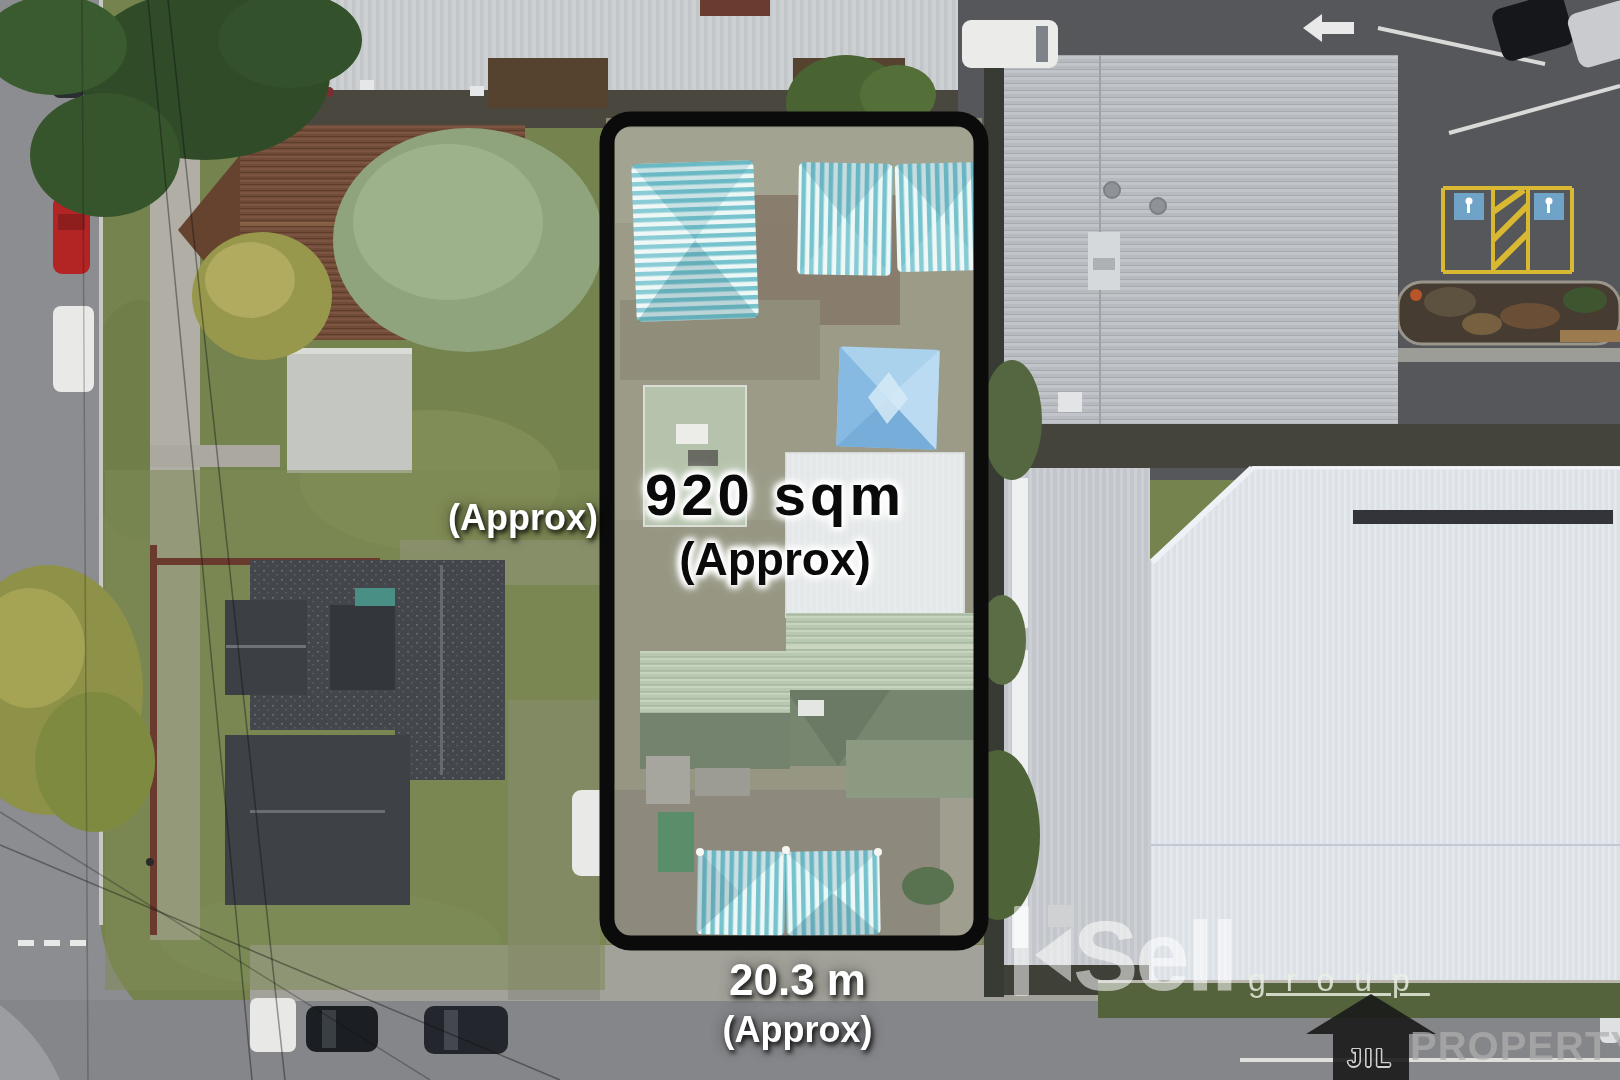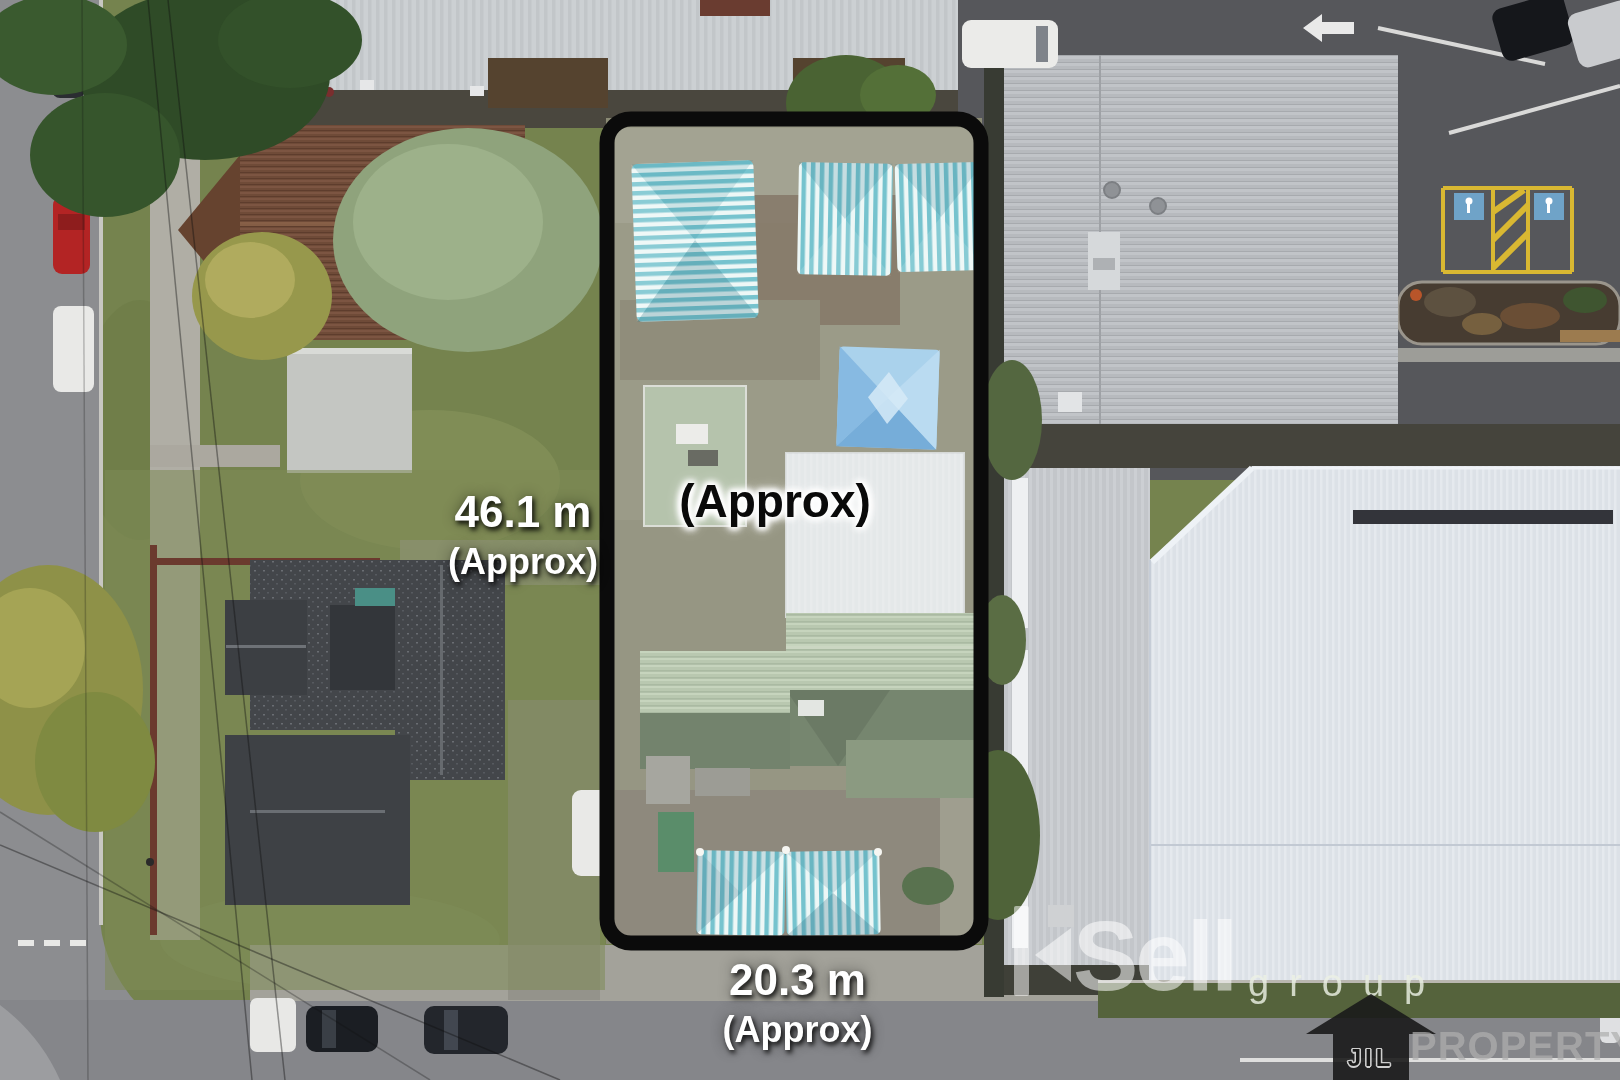--- a/index.html
+++ b/index.html
@@ -11,22 +11,22 @@
   .dim.dark .ln{text-shadow:0 0 5px #fff,0 0 10px #fff,0 0 16px #fff,2px 2px 7px #fff,
       -2px -2px 7px #fff,2px -2px 7px #fff,-2px 2px 7px #fff;}
   .dim.light{color:#ffffff;}
   .dim.light .ln{text-shadow:2px 3px 5px rgba(0,0,0,0.9),0 0 14px rgba(0,0,0,0.45);}
   #isell{position:absolute;left:1014px;top:896px;display:flex;align-items:flex-end;height:100px;}
   #isell .stem{width:15px;height:90px;background:rgba(255,255,255,0.52);border-radius:2px;margin-right:6px;}
   #isell .chev{width:0;height:0;border-top:27px solid transparent;border-bottom:27px solid transparent;
       border-right:36px solid rgba(255,255,255,0.52);margin:0 2px 14px 0;}
   #isell .brand{font-size:98px;font-weight:800;line-height:0.82;letter-spacing:-3px;
       color:rgba(255,255,255,0.55);text-align:right;}
-  #group-text{position:absolute;left:1248px;top:962px;font-size:38px;font-weight:400;
-      letter-spacing:20px;color:rgba(235,240,228,0.82);}
+  #group-text{position:absolute;left:1248px;top:962px;font-size:32px;font-weight:400;
+      letter-spacing:20px;color:rgba(235,240,228,0.82);text-decoration:underline;}
   #jil{position:absolute;left:1306px;top:994px;width:130px;}
   #jil .roof{width:0;height:0;border-left:65px solid transparent;border-right:65px solid transparent;
       border-bottom:40px solid rgba(26,26,26,0.9);}
   #jil .box{margin-left:27px;width:76px;height:48px;background:rgba(26,26,26,0.9);
       display:flex;align-items:center;justify-content:center;}
   #jil .box span{font-size:24px;font-weight:bold;letter-spacing:4px;color:#1a1a1a;
       text-shadow:-1.5px 0 #cfcfcf,1.5px 0 #cfcfcf,0 -1.5px #cfcfcf,0 1.5px #cfcfcf,
       -1px -1px #cfcfcf,1px 1px #cfcfcf,-1px 1px #cfcfcf,1px -1px #cfcfcf;}
   #property-text{position:absolute;left:1410px;top:1024px;font-size:40px;font-weight:800;
       letter-spacing:1px;color:rgba(174,174,174,0.72);}
@@ -340,25 +340,25 @@
     <line x1="0" y1="845" x2="560" y2="1080"></line>
     <line x1="0" y1="812" x2="430" y2="1080" opacity="0.7"></line>
   </g>
   <circle cx="150" cy="862" r="4" fill="#2a2a2a"></circle>
 
   <rect x="607" y="119" width="374" height="824" rx="18" fill="rgba(255,255,255,0.15)"></rect>
   <rect x="607" y="119" width="374" height="824" rx="24" fill="none" stroke="#0b0b0b" stroke-width="15"></rect>
 </svg>
 
 <div class="dim dark" style="left:580px;top:466px;width:390px;">
+  <div class="ln" style="font-size:58px;letter-spacing:4px;">920 sqm</div>
   <div class="ln" style="font-size:46px;margin-top:12px;">(Approx)</div>
 </div>
 
 <div class="dim light" style="left:428px;top:490px;width:190px;">
-  <div class="ln" style="font-size:44px;">46.1 m</div>
   <div class="ln" style="font-size:36px;margin-top:10px;">(Approx)</div>
 </div>
 
 <div class="dim light" style="left:700px;top:958px;width:195px;">
   <div class="ln" style="font-size:44px;text-align:center;">20.3 m</div>
   <div class="ln" style="font-size:36px;margin-top:10px;">(Approx)</div>
 </div>
 
 <div id="isell">
   <div class="stem"></div>

